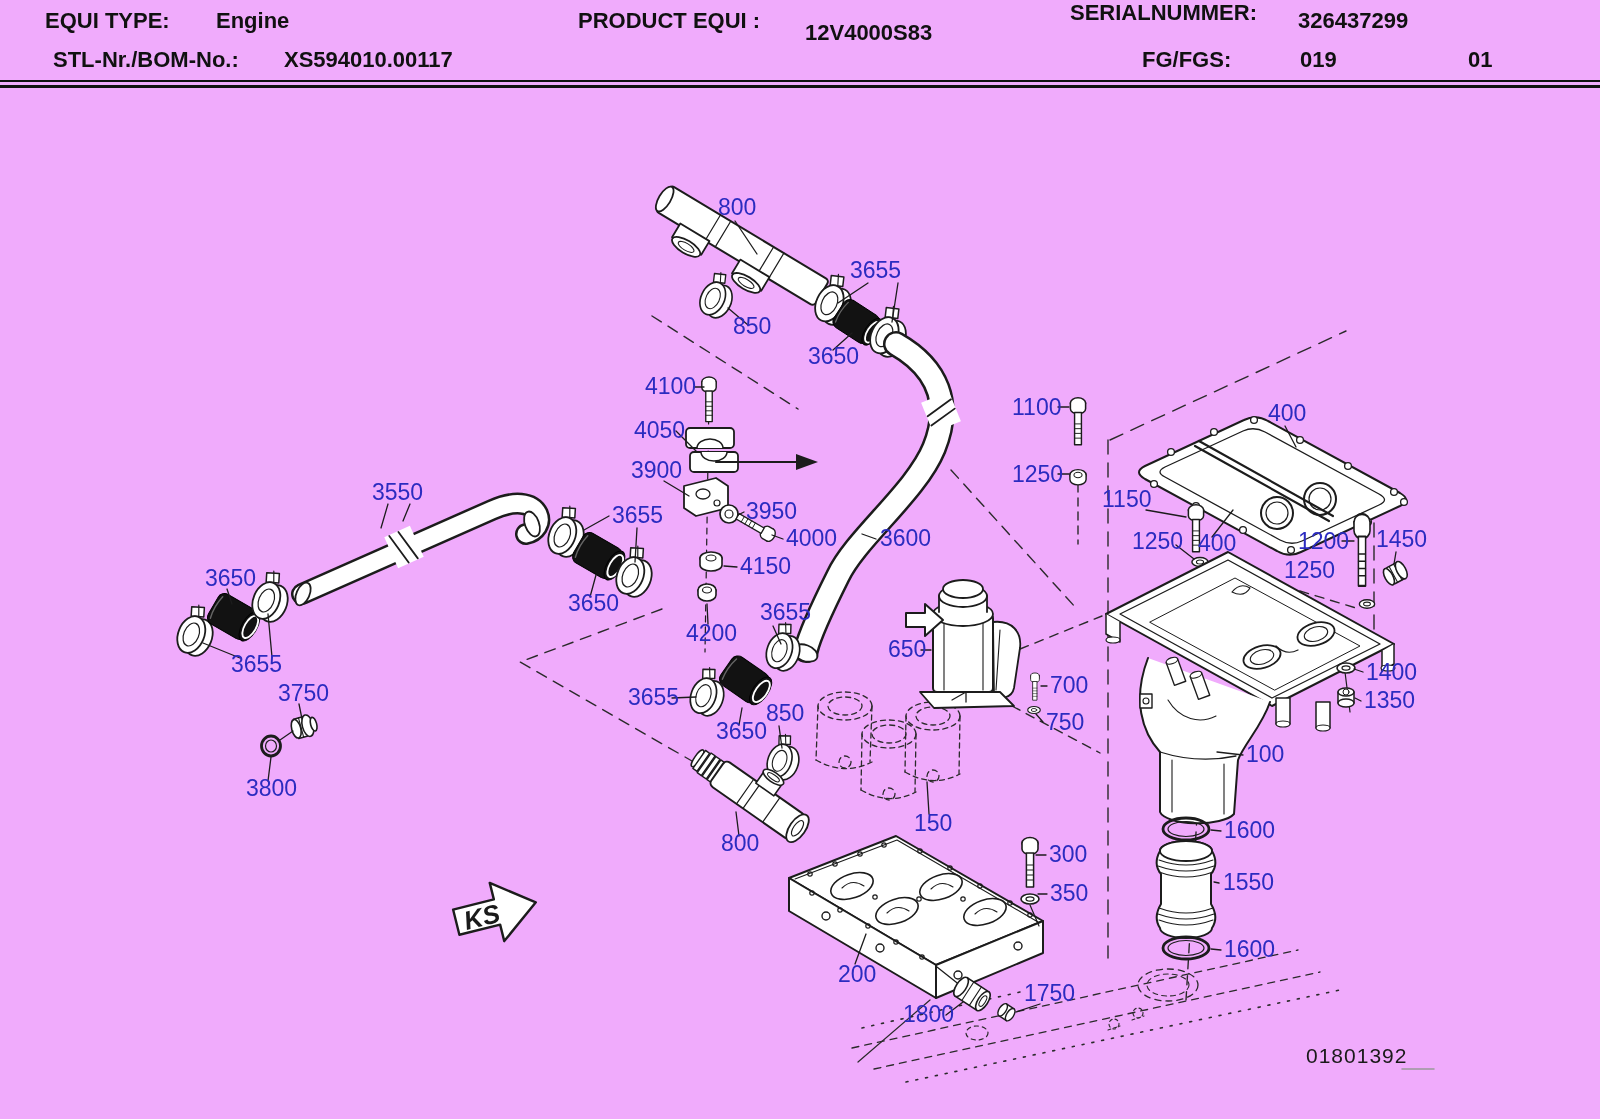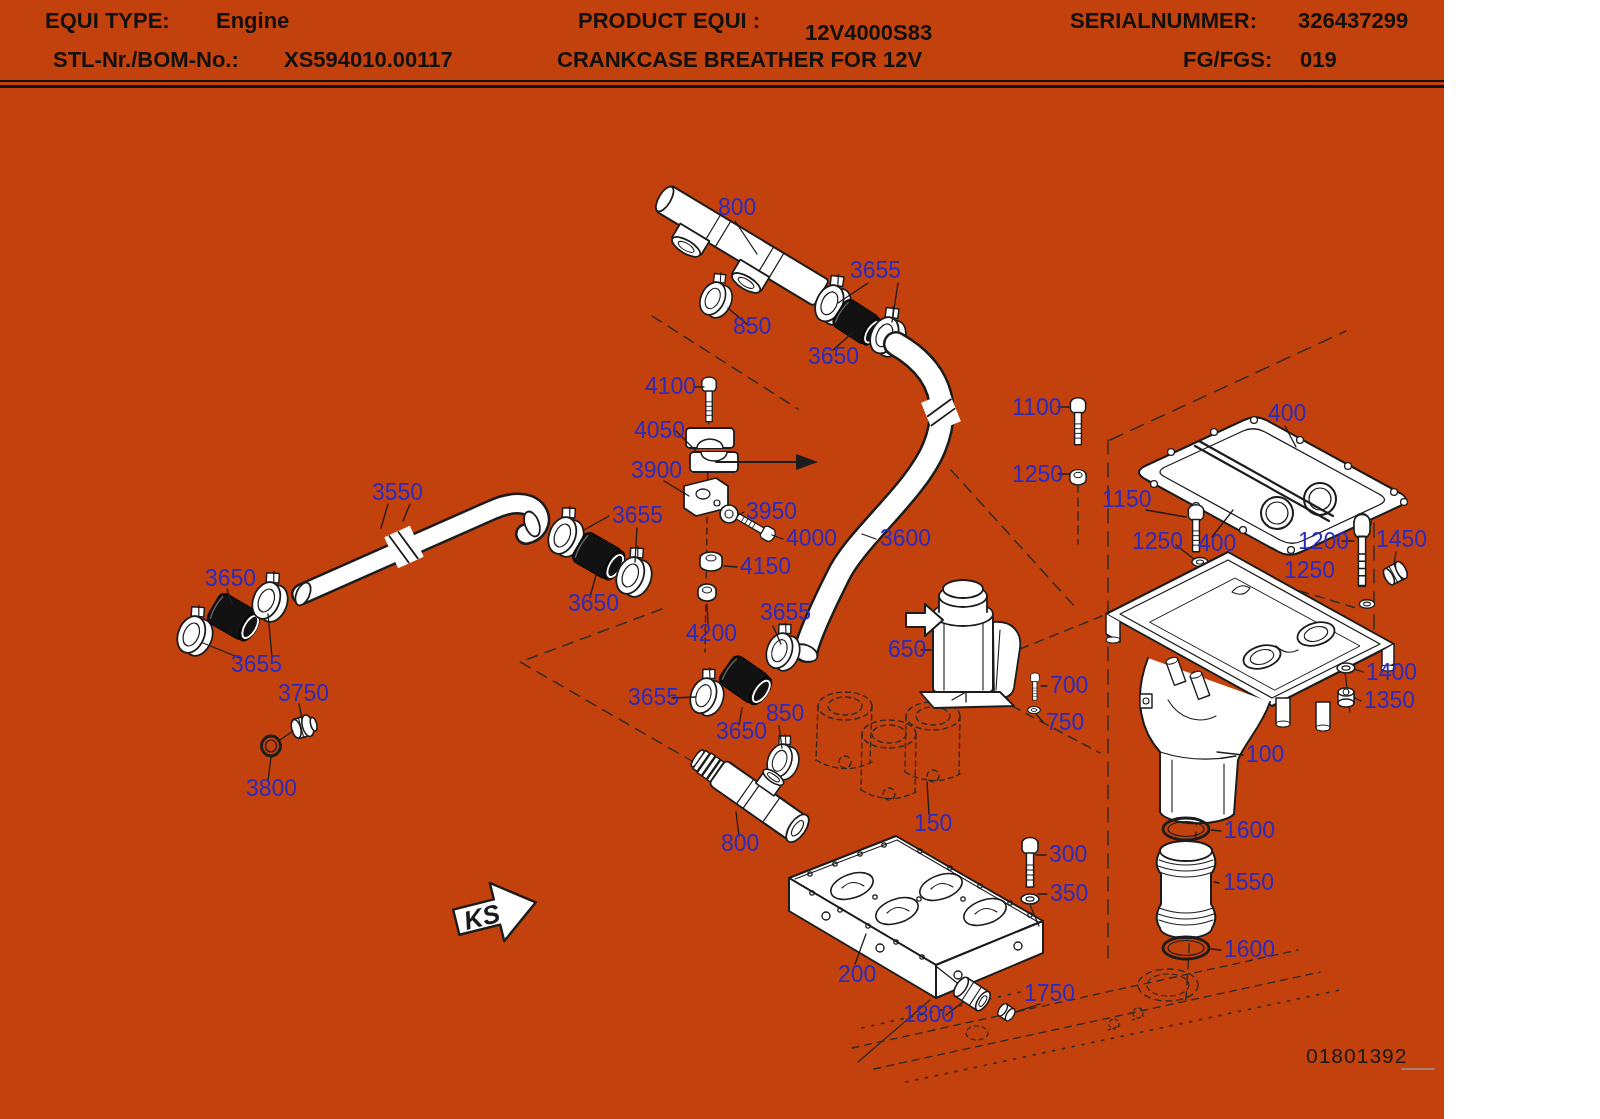--- a/index.html
+++ b/index.html
@@ -1,39 +1,38 @@
 <!DOCTYPE html>
 <html><head>
 <meta charset="utf-8">
 <style>
   html,body{margin:0;padding:0;background:#fff;}
-  #stage{position:relative;width:1444px;height:1119px;background:#c2410c;overflow:hidden;
+  #stage{position:relative;width:1600px;height:1119px;background:#f0abfc;overflow:hidden;
          font-family:"Liberation Sans",sans-serif;}
   .hdr{position:absolute;font-weight:bold;font-size:22px;color:#111;white-space:nowrap;}
   .rule{position:absolute;left:0;width:1600px;background:#111;}
   svg text.plabel{font-family:"Liberation Sans",sans-serif;font-size:23px;cursor:pointer;}
   svg text.figno{font-family:"Liberation Sans",sans-serif;font-size:21px;fill:#1a1a1a;letter-spacing:1px;}
   svg text.ks{font-family:"Liberation Sans",sans-serif;font-size:26px;font-weight:bold;font-style:italic;fill:#1a1a1a;}
 </style>
 </head>
 <body>
 
 <div id="stage">
 
   <div class="hdr" style="left:45px;top:8px">EQUI TYPE:</div>
   <div class="hdr" style="left:216px;top:8px">Engine</div>
   <div class="hdr" style="left:578px;top:8px">PRODUCT EQUI :</div>
   <div class="hdr" style="left:805px;top:20px">12V4000S83</div>
-  <div class="hdr" style="left:1070px;top:8px">SERIALNUMMER:</div>
+  <div class="hdr" style="left:1070px;top:0">SERIALNUMMER:</div>
   <div class="hdr" style="left:1298px;top:8px">326437299</div>
 
   <div class="hdr" style="left:53px;top:47px">STL-Nr./BOM-No.:</div>
   <div class="hdr" style="left:284px;top:47px">XS594010.00117</div>
-  <div class="hdr" style="left:557px;top:47px">CRANKCASE BREATHER FOR 12V</div>
-  <div class="hdr" style="left:1183px;top:47px">FG/FGS:</div>
+  <div class="hdr" style="left:1142px;top:47px">FG/FGS:</div>
   <div class="hdr" style="left:1300px;top:47px">019</div>
   <div class="hdr" style="left:1468px;top:47px">01</div>
 
   <div class="rule" style="top:80px;height:2px"></div>
   <div class="rule" style="top:85px;height:3px"></div>
 
   <svg width="1600" height="1119" viewBox="0 0 1600 1119" style="position:absolute;left:0;top:0" stroke-linecap="round" stroke-linejoin="round">
     <defs>
       <g id="clamp">
         <path d="M -14 -26 l 12 -4 l 3 9 l -12 4 z" fill="#fff" stroke="#1c1c1c" stroke-width="1.5"></path>

